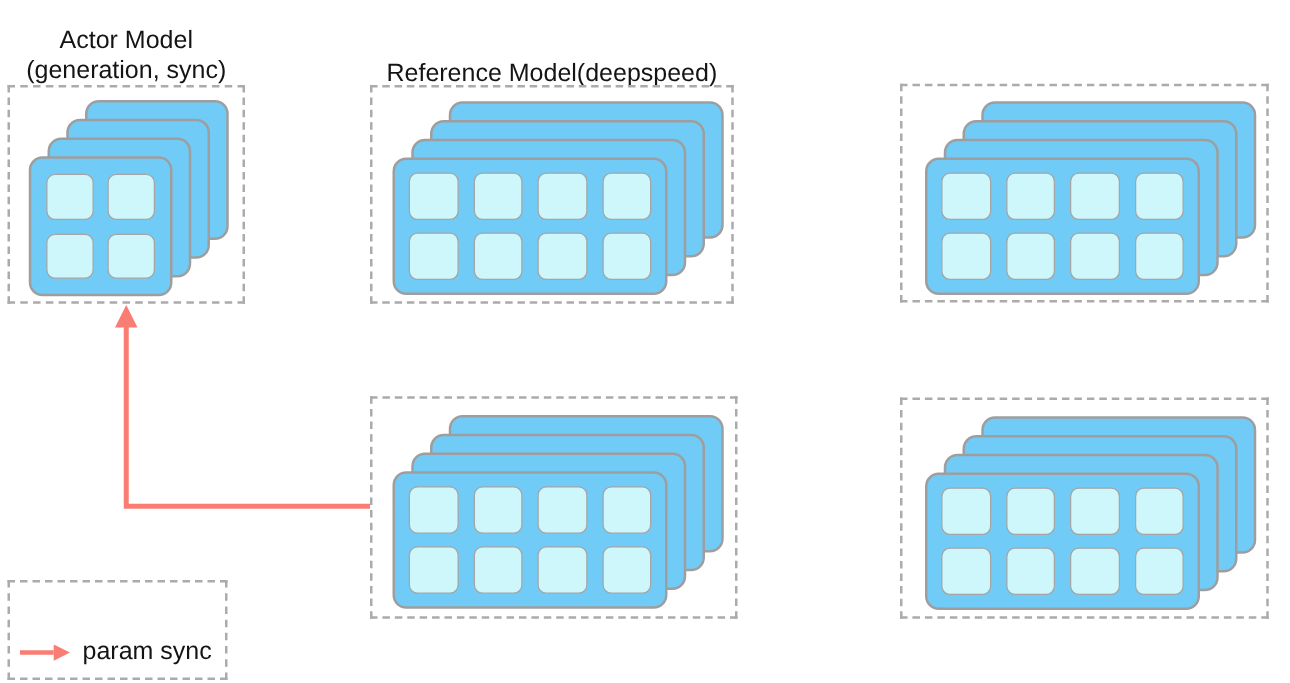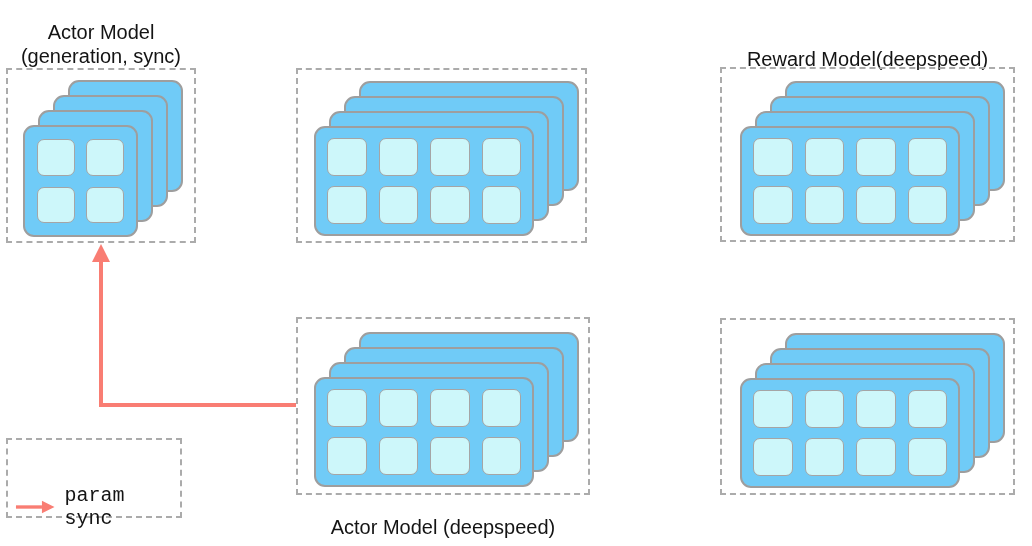--- a/index.html
+++ b/index.html
@@ -73,39 +73,39 @@
         <div class="card" style="left: 30px; top: 40px; width: 115px; height: 112px;"></div>
         <div class="card front" style="left: 15px; top: 55px; width: 115px; height: 112px; grid-template-columns: repeat(2, 1fr);">
           <div class="cell"></div>
           <div class="cell"></div>
           <div class="cell"></div>
           <div class="cell"></div>
         </div>
       </div>
   </div>
 
+  <div class="title" style="left:296px; top:35px; width:291px;">Reference Model(deepspeed)</div>
   <div class="dashedbox wide" style="left:296px; top:68px; width:291px; height:175px;">
     <div class="stack">
         <div class="card" style="left: 61px; top: 11px; width: 220px; height: 110px;"></div>
         <div class="card" style="left: 46px; top: 26px; width: 220px; height: 110px;"></div>
         <div class="card" style="left: 31px; top: 41px; width: 220px; height: 110px;"></div>
         <div class="card front" style="left: 16px; top: 56px; width: 220px; height: 110px; grid-template-columns: repeat(4, 1fr);">
           <div class="cell"></div>
           <div class="cell"></div>
           <div class="cell"></div>
           <div class="cell"></div>
           <div class="cell"></div>
           <div class="cell"></div>
           <div class="cell"></div>
           <div class="cell"></div>
         </div>
       </div>
   </div>
 
-  <div class="title" style="left:720px; top:35px; width:295px;">Reward Model(deepspeed)</div>
   <div class="dashedbox wide" style="left:720px; top:67px; width:295px; height:175px;">
     <div class="stack">
         <div class="card" style="left: 63px; top: 12px; width: 220px; height: 110px;"></div>
         <div class="card" style="left: 48px; top: 27px; width: 220px; height: 110px;"></div>
         <div class="card" style="left: 33px; top: 42px; width: 220px; height: 110px;"></div>
         <div class="card front" style="left: 18px; top: 57px; width: 220px; height: 110px; grid-template-columns: repeat(4, 1fr);">
           <div class="cell"></div>
           <div class="cell"></div>
           <div class="cell"></div>
           <div class="cell"></div>
@@ -127,41 +127,40 @@
           <div class="cell"></div>
           <div class="cell"></div>
           <div class="cell"></div>
           <div class="cell"></div>
           <div class="cell"></div>
           <div class="cell"></div>
           <div class="cell"></div>
         </div>
       </div>
   </div>
-  <div class="title" style="left:296px; top:503px; width:294px;">Actor Model (deepspeed)</div>
 
   <div class="dashedbox wide" style="left:720px; top:318px; width:295px; height:177px;">
     <div class="stack">
         <div class="card" style="left: 63px; top: 13px; width: 220px; height: 110px;"></div>
         <div class="card" style="left: 48px; top: 28px; width: 220px; height: 110px;"></div>
         <div class="card" style="left: 33px; top: 43px; width: 220px; height: 110px;"></div>
         <div class="card front" style="left: 18px; top: 58px; width: 220px; height: 110px; grid-template-columns: repeat(4, 1fr);">
           <div class="cell"></div>
           <div class="cell"></div>
           <div class="cell"></div>
           <div class="cell"></div>
           <div class="cell"></div>
           <div class="cell"></div>
           <div class="cell"></div>
           <div class="cell"></div>
         </div>
       </div>
   </div>
 
-  <div class="dashedbox" style="left:6px; top:438px; width:176px; height:80px;font-family:Liberation Mono, monospace;">
+  <div class="dashedbox" style="left:6px; top:464px; width:176px; height:80px;">
     <div class="legend-row" style="left:7px; top:44px;">
       <svg width="42" height="16" viewBox="0 0 42 16">
         <line class="arrow-line" x1="1" y1="8" x2="28" y2="8" stroke-width="3.5"></line>
         <polygon class="arrow-head" points="28,1.5 28,14.5 41,8"></polygon>
       </svg>
       <span>param sync</span>
     </div>
   </div>
 
   <svg class="overlay" width="1032" height="546" viewBox="0 0 1032 546">

